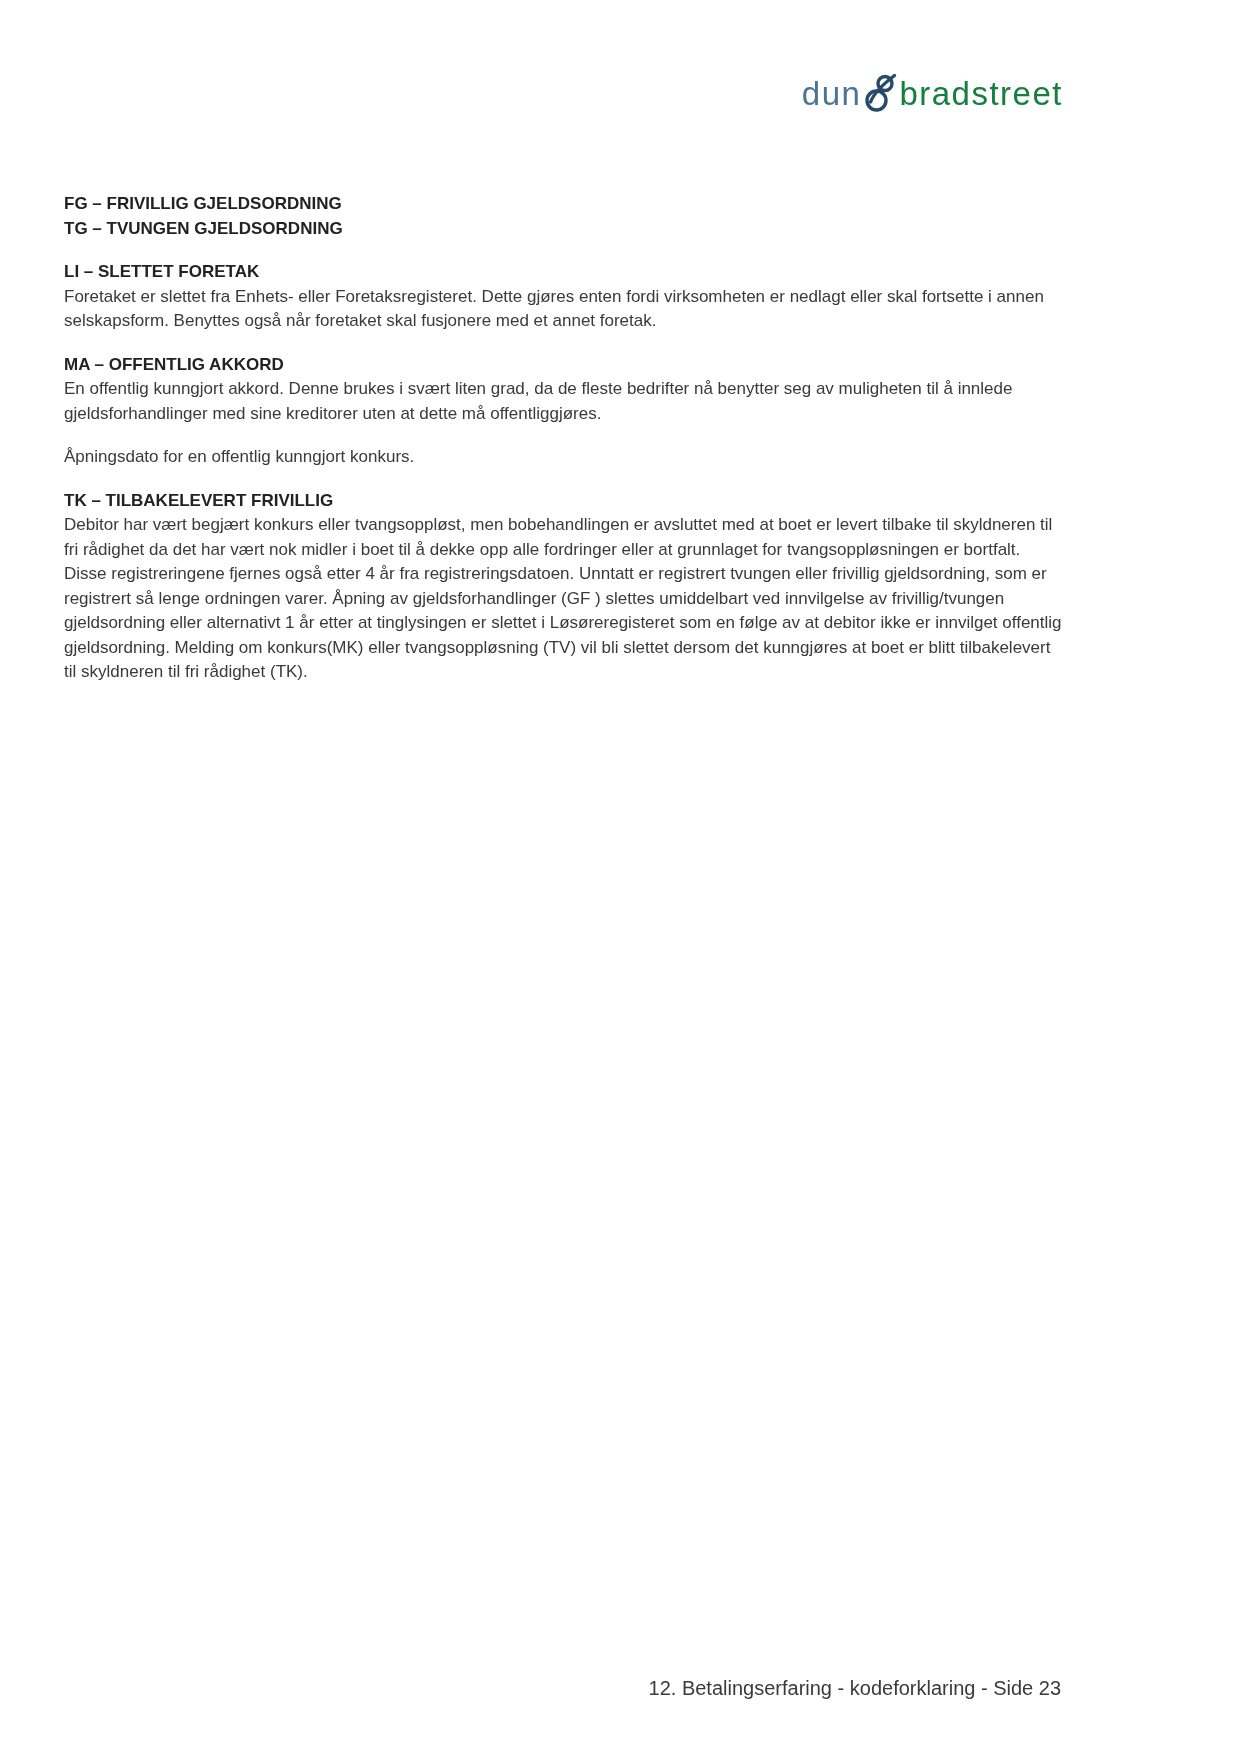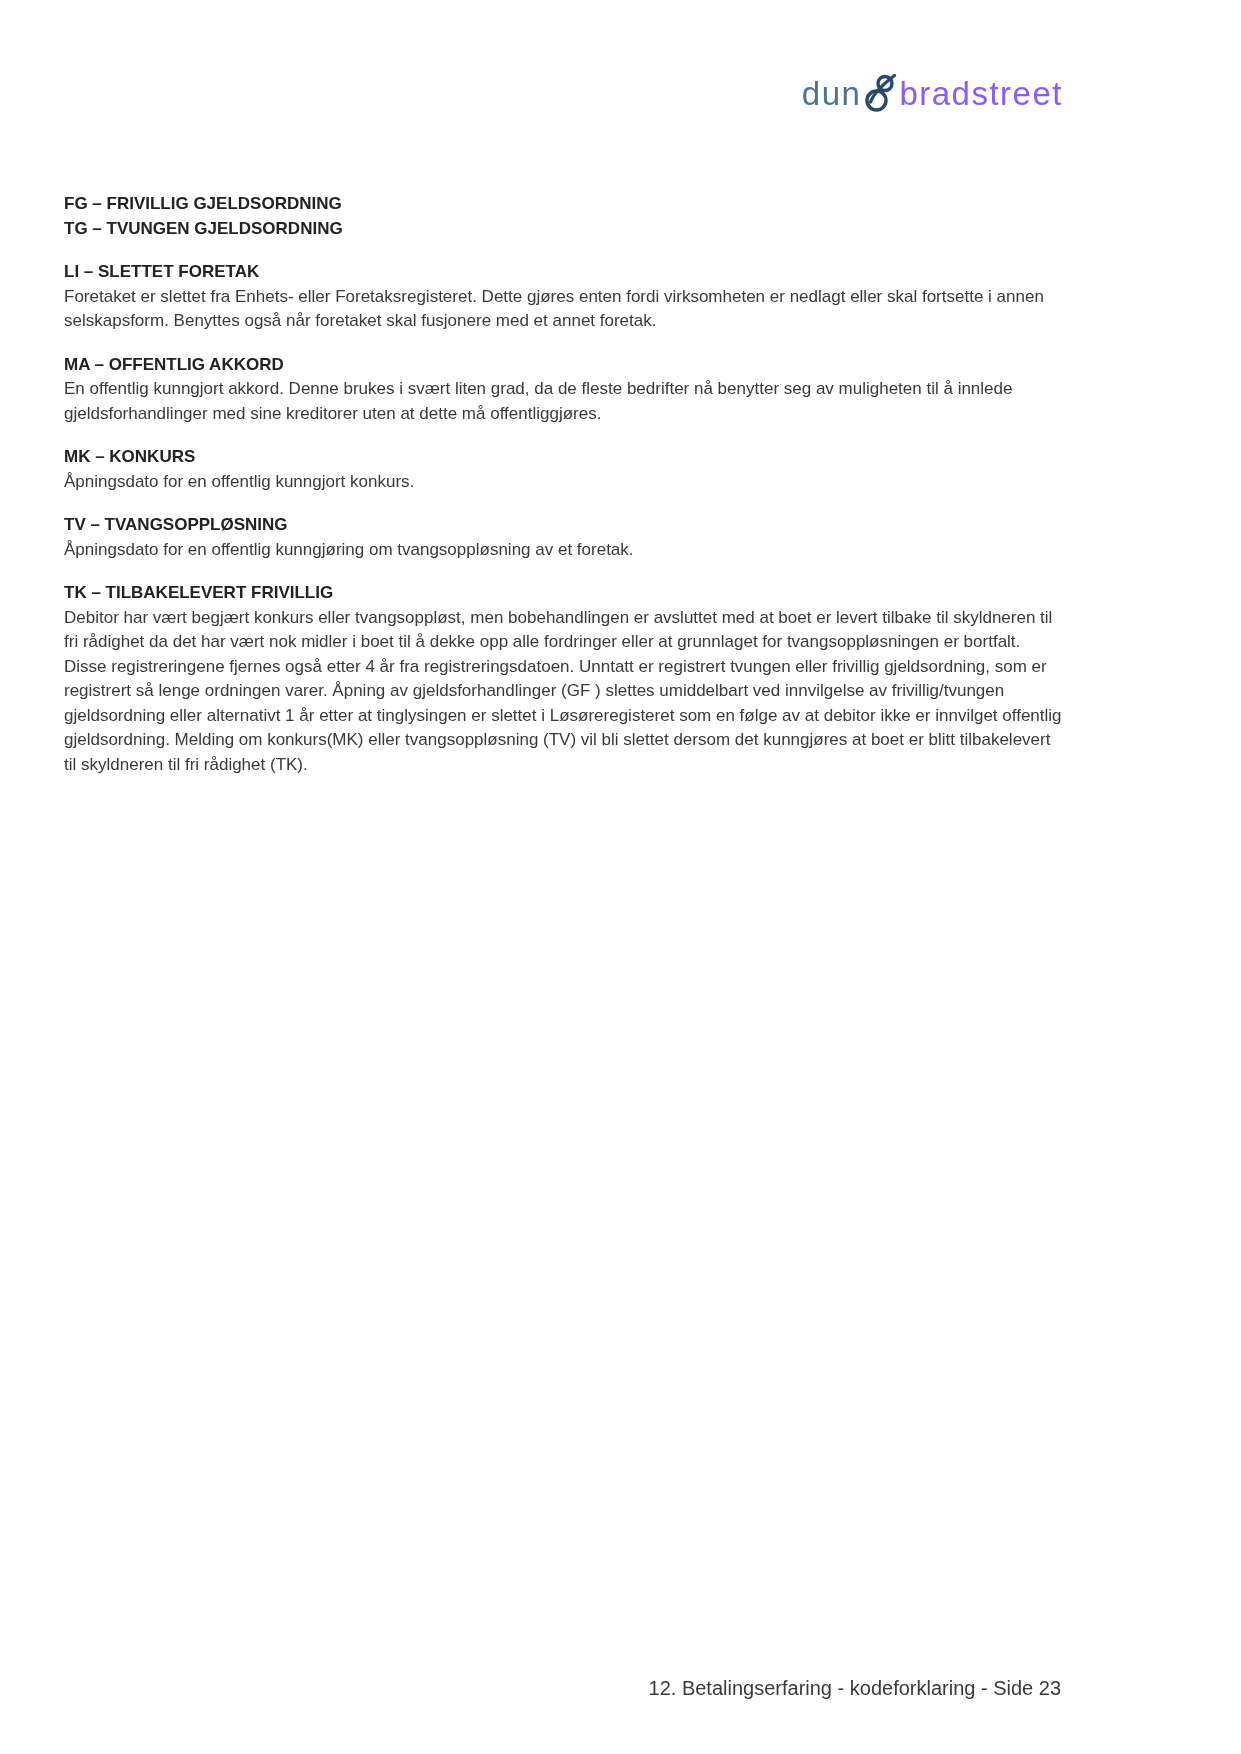--- a/index.html
+++ b/index.html
@@ -14,21 +14,21 @@
 
   
   .logo {
     position:absolute; top:72px; right:178px;
     display:flex; align-items:center;
     font-size:33px; font-weight:400; letter-spacing:1.5px;
     line-height:1;
     justify-content:center;
   }
   .logo .w1 { color:#4A7494; }
-  .logo .w2 { color:#8b5cf6; }
+  .logo .w2 { color:#15803d; }
   .logo .amp { margin:0 2px; position:relative; top:1px; }
   .logo .amp svg { display:block; }
 
   
   .content {
     position:absolute; left:64px; top:192px; width:998px;
     color:#3a3a3a;
     font-size:17px; line-height:24.5px;
   }
   .content section { margin:0 0 19px 0; }
@@ -76,28 +76,23 @@
       <h3>LI – SLETTET FORETAK</h3>
       <p>Foretaket er slettet fra Enhets- eller Foretaksregisteret. Dette gjøres enten fordi virksomheten er nedlagt eller skal fortsette i annen selskapsform. Benyttes også når foretaket skal fusjonere med et annet foretak.</p>
     </section>
 
     <section>
       <h3>MA – OFFENTLIG AKKORD</h3>
       <p>En offentlig kunngjort akkord. Denne brukes i svært liten grad, da de fleste bedrifter nå benytter seg av muligheten til å innlede gjeldsforhandlinger med sine kreditorer uten at dette må offentliggjøres.</p>
     </section>
 
     <section>
-      <h3>MK – KONKURS</h3>
       <p>Åpningsdato for en offentlig kunngjort konkurs.</p>
     </section>
 
-    <section>
-      <h3>TV – TVANGSOPPLØSNING</h3>
-      <p>Åpningsdato for en offentlig kunngjøring om tvangsoppløsning av et foretak.</p>
-    </section>
 
     <section>
       <h3>TK – TILBAKELEVERT FRIVILLIG</h3>
       <p>Debitor har vært begjært konkurs eller tvangsoppløst, men bobehandlingen er avsluttet med at boet er levert tilbake til skyldneren til fri rådighet da det har vært nok midler i boet til å dekke opp alle fordringer eller at grunnlaget for tvangsoppløsningen er bortfalt. Disse registreringene fjernes også etter 4 år fra registreringsdatoen. Unntatt er registrert tvungen eller frivillig gjeldsordning, som er registrert så lenge ordningen varer. Åpning av gjeldsforhandlinger (GF ) slettes umiddelbart ved innvilgelse av frivillig/tvungen gjeldsordning eller alternativt 1 år etter at tinglysingen er slettet i Løsøreregisteret som en følge av at debitor ikke er innvilget offentlig gjeldsordning. Melding om konkurs(MK) eller tvangsoppløsning (TV) vil bli slettet dersom det kunngjøres at boet er blitt tilbakelevert til skyldneren til fri rådighet (TK).</p>
     </section>
 
   </div>
 
   <div class="footer">12. Betalingserfaring - kodeforklaring - Side 23</div>
 

